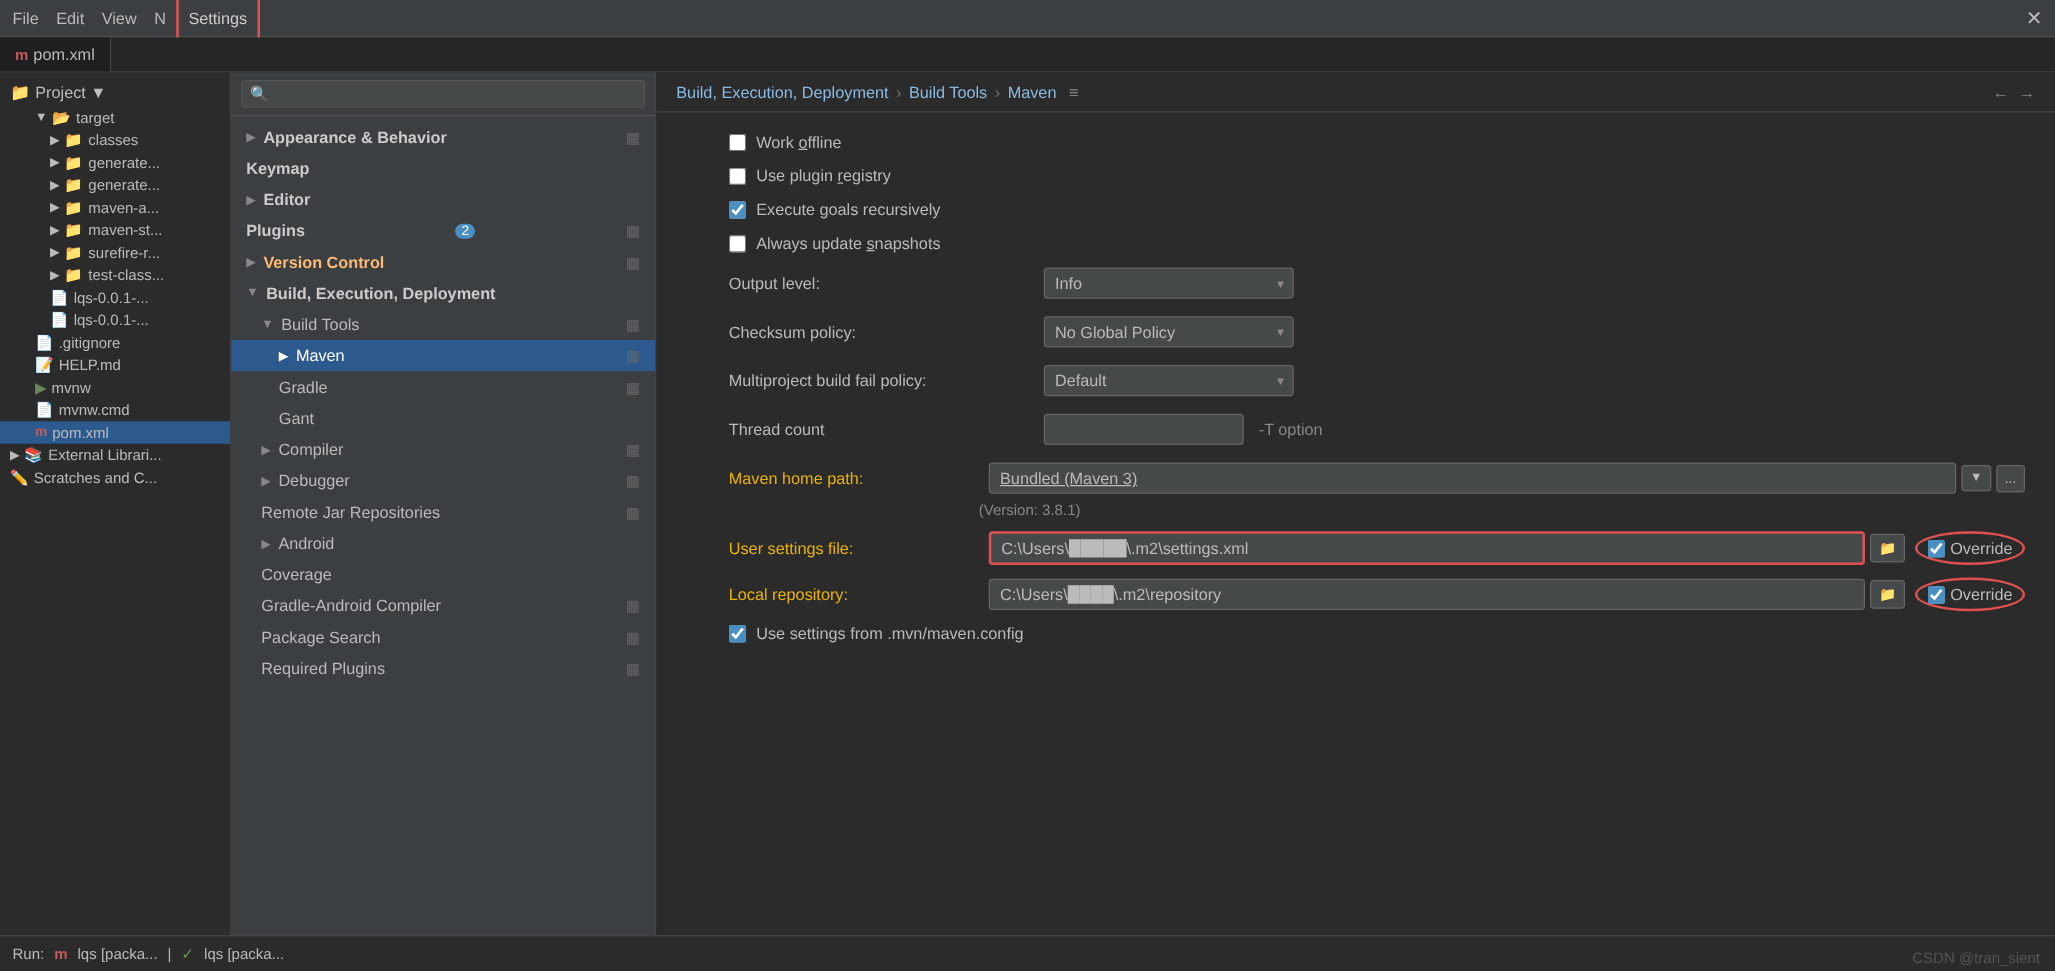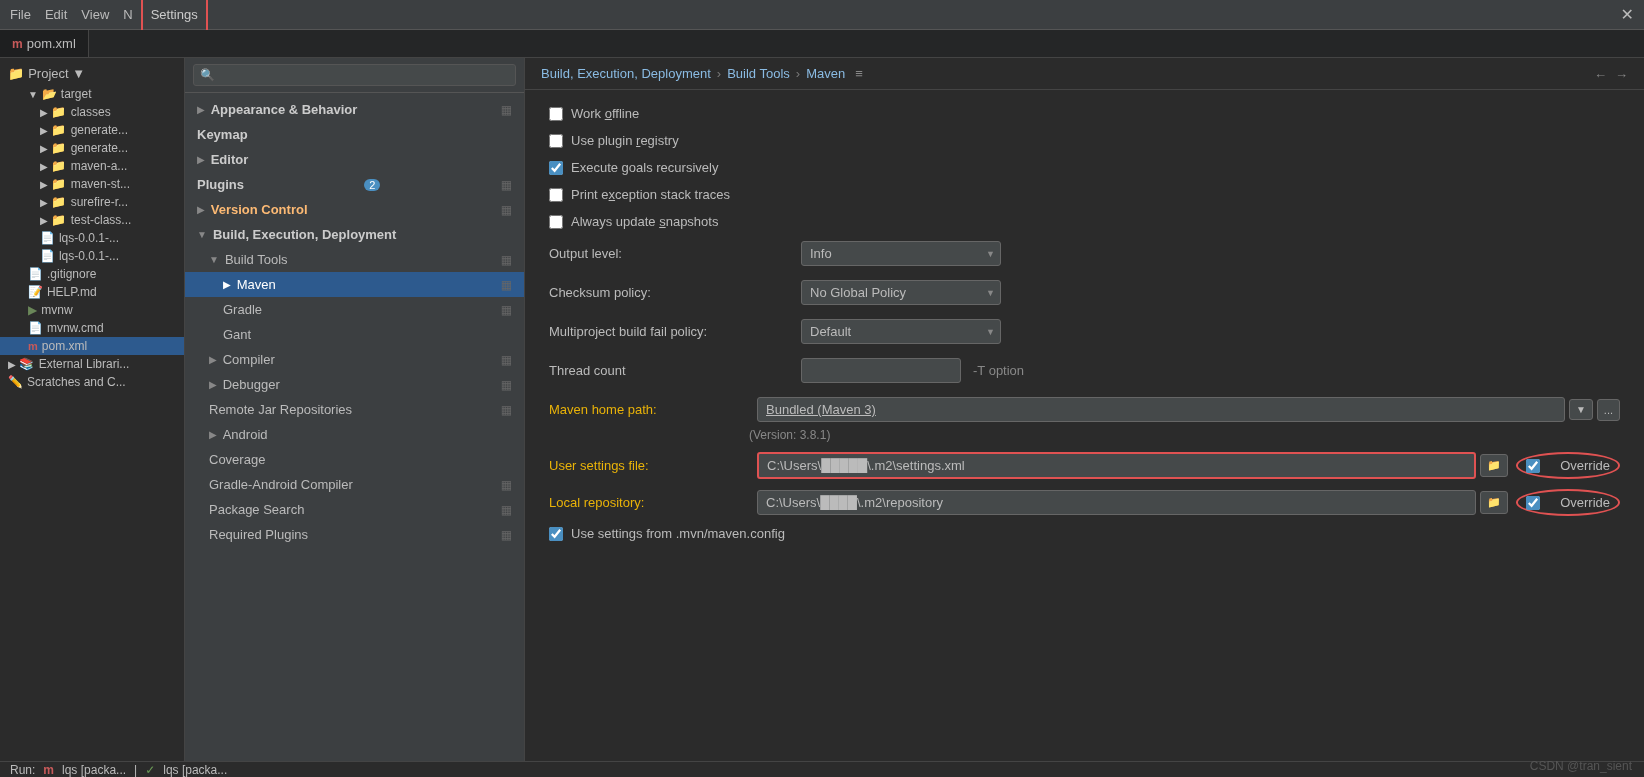--- a/index.html
+++ b/index.html
@@ -158,20 +158,21 @@
       gap: 6px;
       flex-shrink: 0;
     }
     .breadcrumb-sep { color: #777; }
     .nav-arrows { margin-left: auto; display: flex; gap: 8px; color: #888; }
 
     .settings-form {
       flex: 1;
       overflow-y: auto;
       padding: 16px 24px;
+      margin-left: 34px;
     }
 
     
     .checkbox-row {
       display: flex;
       align-items: center;
       gap: 8px;
       margin-bottom: 12px;
     }
     .checkbox-row input[type="checkbox"] {
@@ -293,32 +294,32 @@
     
     .path-with-override {
       display: flex;
       align-items: center;
       margin-bottom: 10px;
       gap: 8px;
     }
     .override-checkbox {
       display: flex;
       align-items: center;
-      gap: 20px;
+      gap: 4px;
       color: #bbb;
       font-size: 13px;
       white-space: nowrap;
     }
     .override-checkbox input[type="checkbox"] {
       width: 14px;
       height: 14px;
       accent-color: #4a8fc1;
     }
     .run-bar {
-      height: 16px;
+      height: 29px;
       background: #2b2b2b;
       border-top: 1px solid #444;
       display: flex;
       align-items: center;
       padding: 0 10px;
       flex-shrink: 0;
       gap: 8px;
       color: #bbb;
       font-size: 12px;
     }
@@ -594,26 +595,20 @@
           Use plugin <u>r</u>egistry
         </label>
       </div>
       <div class="checkbox-row">
         <input type="checkbox" id="execute_goals" checked="" style="">
         <label for="execute_goals" class="checkbox-label">
           Execute goals recursively
         </label>
       </div>
       <div class="checkbox-row">
-        <input type="checkbox" id="print_exception" style="">
-        <label for="print_exception" class="checkbox-label">
-          Print e<u>x</u>ception stack traces
-        </label>
-      </div>
-      <div class="checkbox-row">
         <input type="checkbox" id="always_update" style="">
         <label for="always_update" class="checkbox-label">
           Always update <u>s</u>napshots
         </label>
       </div>
 
       <div class="form-row">
         <label class="form-label">Output level:</label>
         <div class="select-wrapper">
           <select class="form-select">

